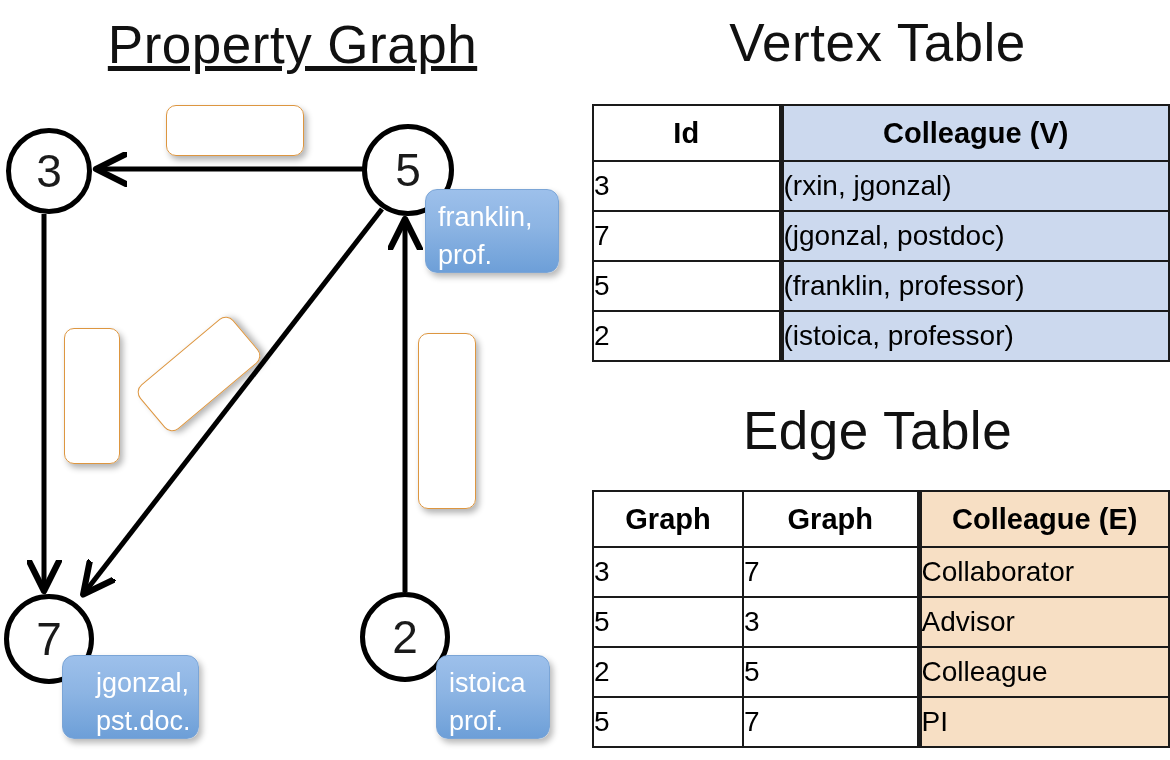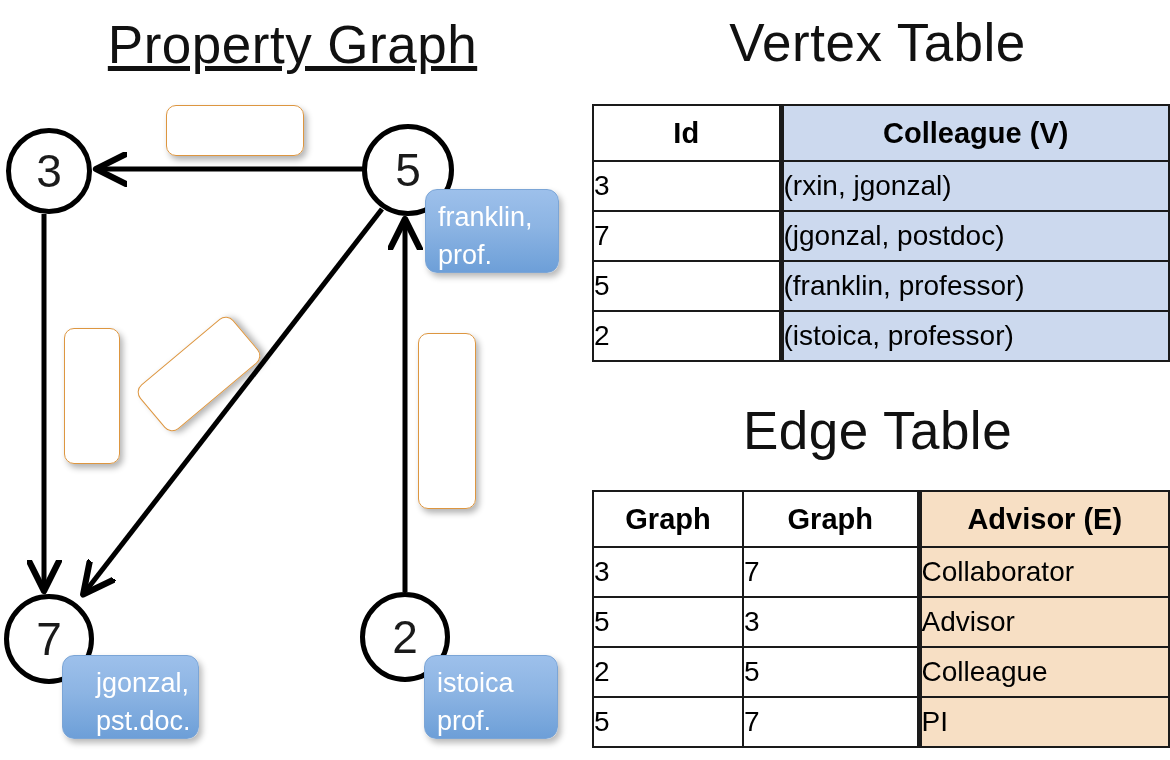--- a/index.html
+++ b/index.html
@@ -146,21 +146,21 @@
     <span>7</span>
   </div>
   <div class="node-circle" style="left:360px; top:592px; width:90px; height:90px;">
     <span>2</span>
   </div>
 
   <div class="prop-box" style="left:425px; top:189px; width:134px; height:84px;">franklin,
 prof.</div>
   <div class="prop-box" style="left:62px; top:655px; width:137px; height:84px;padding-left:33px;">jgonzal,
 pst.doc.</div>
-  <div class="prop-box" style="left:424px; top:655px; width:134px; height:84px;">istoica
+  <div class="prop-box" style="left:436px; top:655px; width:114px; height:84px;">istoica
 prof.</div>
 
   <div class="edge-label" style="left:166px; top:105px; width:138px; height:51px;">
     <span class="edge-label-inner">Advisor</span>
   </div>
 
   <div class="edge-label rot90" style="left:64px; top:328px; width:56px; height:136px;">
     <span class="edge-label-inner">Collab.</span>
   </div>
 
@@ -208,21 +208,21 @@
 <table class="data-table" id="edge-table">
   <colgroup>
       <col style="width:150px">
       <col style="width:176px">
       <col style="width:250px">
     </colgroup>
   <thead>
     <tr>
       <th>Graph</th>
       <th>Graph</th>
-      <th class="e-prop sep-col">Advisor (E)</th>
+      <th class="e-prop sep-col">Colleague (E)</th>
     </tr>
   </thead>
   <tbody>
     <tr>
       <td>3</td>
       <td>7</td>
       <td class="e-prop sep-col">Collaborator</td>
     </tr>
     <tr>
       <td>5</td>

